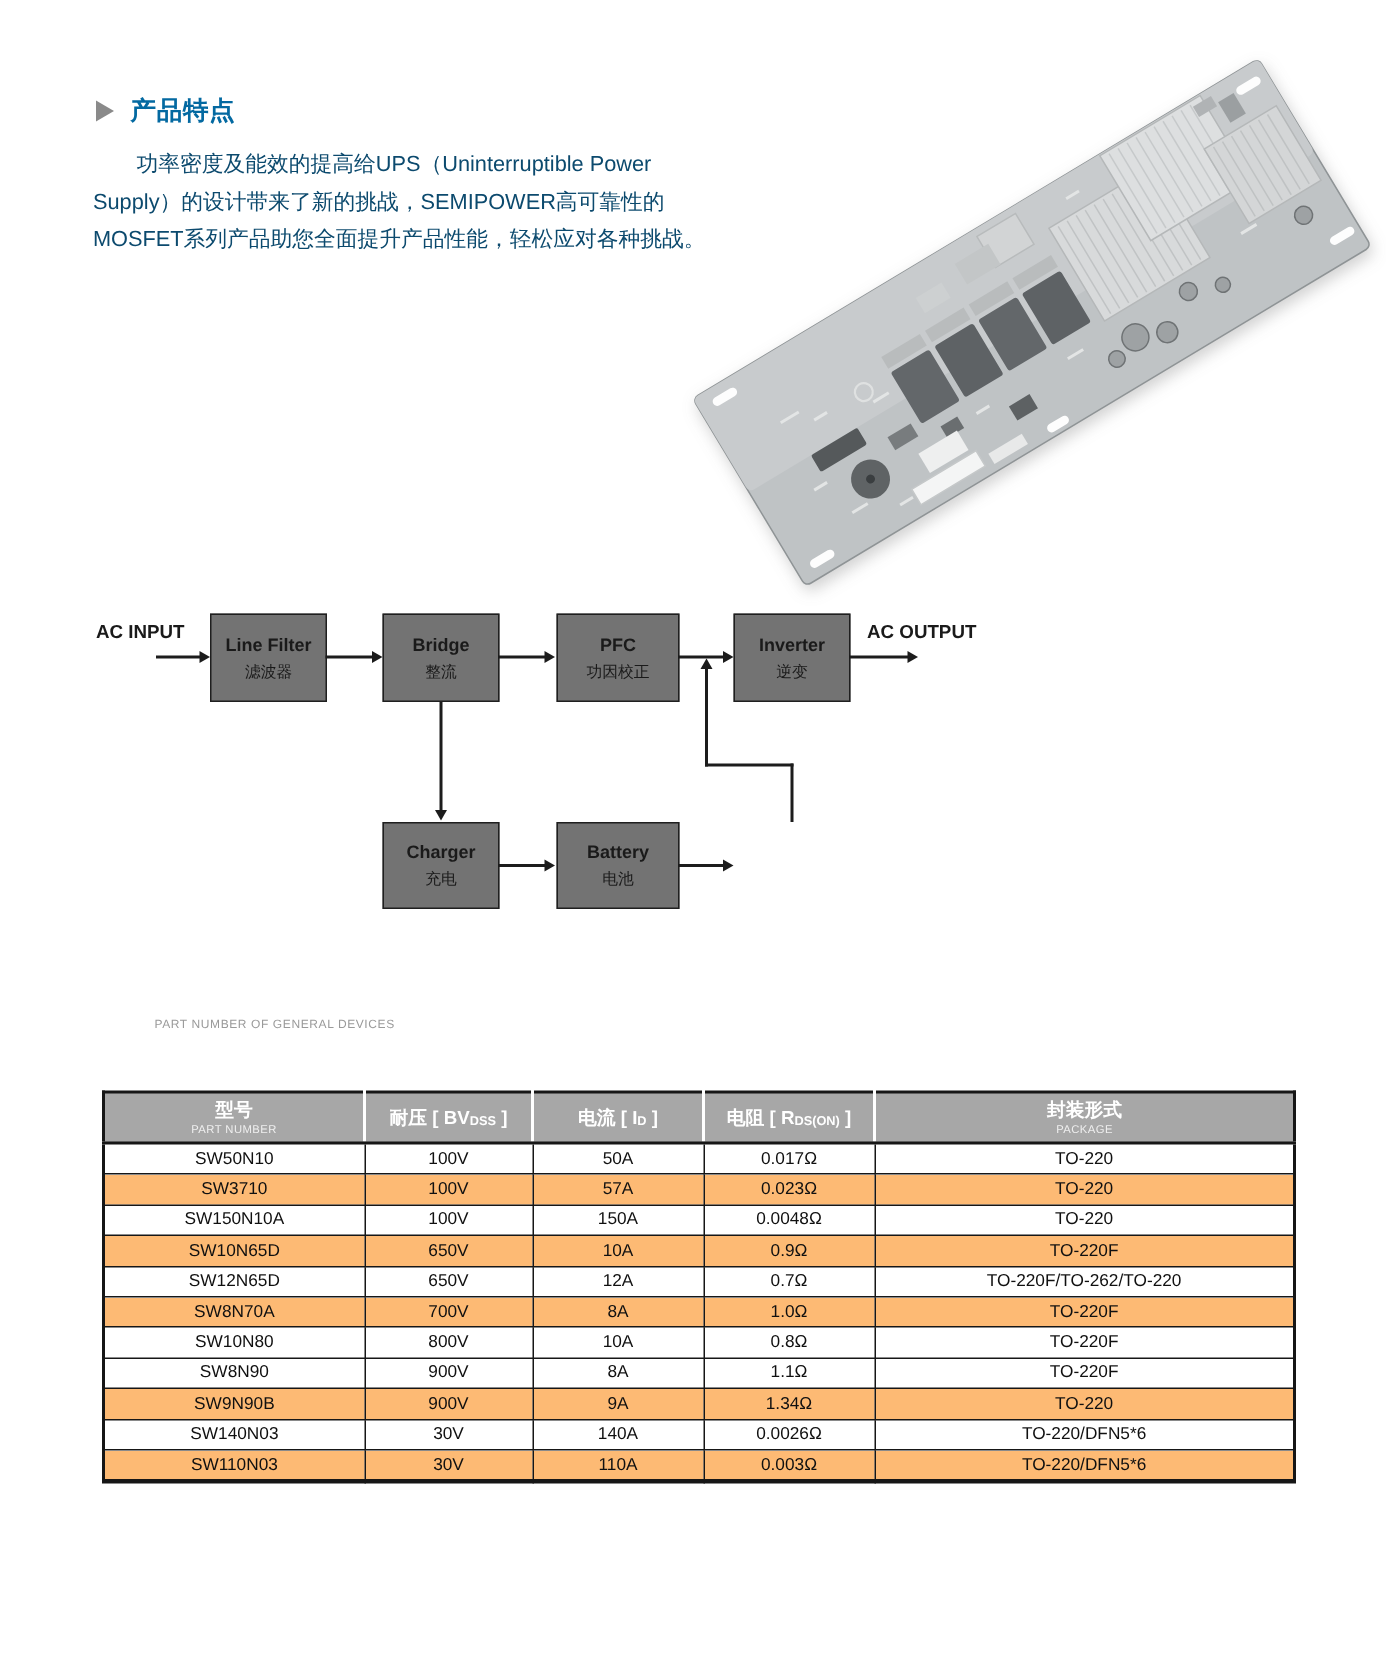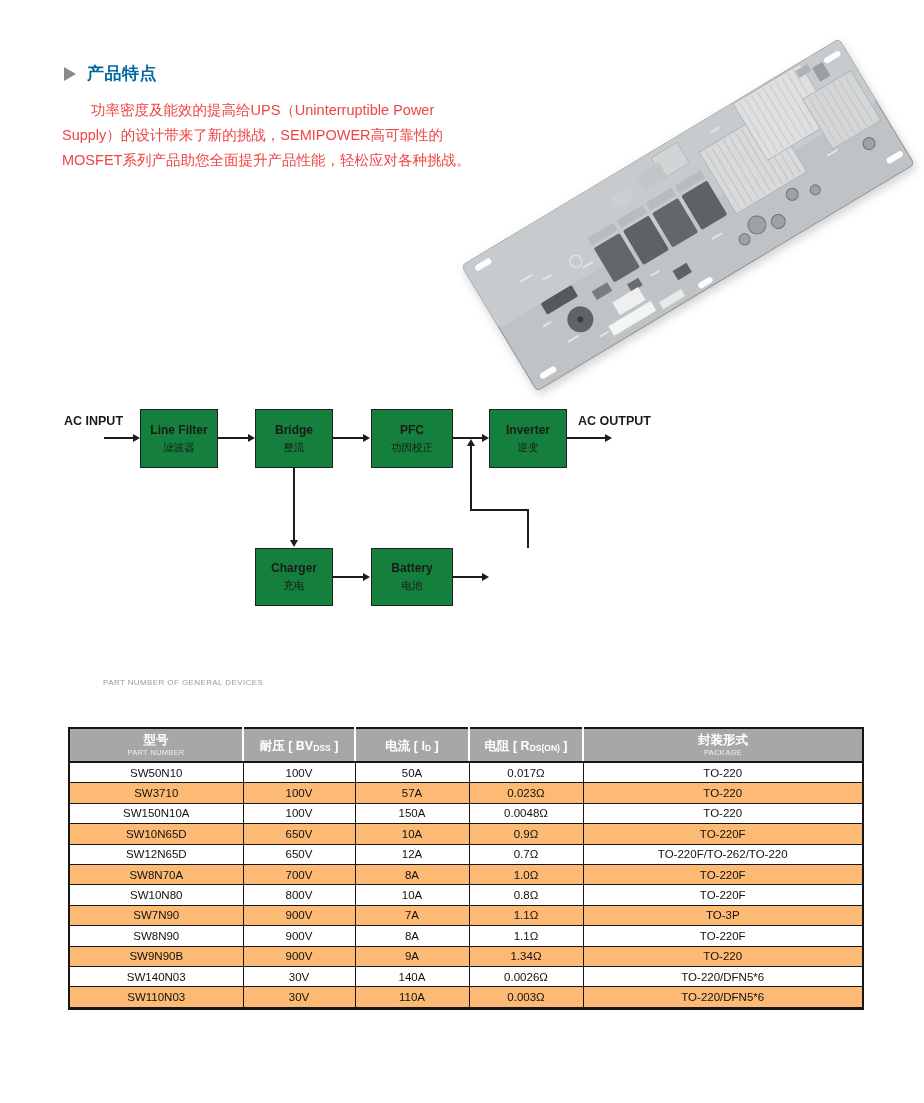--- a/index.html
+++ b/index.html
@@ -8,24 +8,24 @@
   .abs{position:absolute;}
 
   
   .sec-head{display:flex;align-items:center;}
   .tri{width:0;height:0;border-left:12px solid #8a8a8a;border-top:7.5px solid transparent;
        border-bottom:7.5px solid transparent;margin-right:11px;flex:0 0 auto;}
   .sec-title{font-size:17px;font-weight:bold;color:#0369a1;letter-spacing:.5px;margin:0;}
   .sec-sub{font-size:8px;color:#9a9a9a;letter-spacing:.4px;margin:3px 0 0 23px;padding-left:16px;}
 
   
-  .para{width:416px;font-size:14.5px;line-height:1.72;color:#ef4444;text-indent:2em;margin:0;}
+  .para{width:416px;font-size:14.5px;line-height:1.72;color:#0c4a6e;text-indent:2em;margin:0;}
 
   
-  .dbox{box-sizing:border-box;border:1.5px solid #1f1f1f;background:#15803d;display:flex;
+  .dbox{box-sizing:border-box;border:1.5px solid #1f1f1f;background:#737373;display:flex;
         flex-direction:column;align-items:center;justify-content:center;gap:4px;position:absolute;}
   .den{font-size:12px;font-weight:bold;color:#1a1a1a;white-space:nowrap;}
   .dzh{font-size:10.5px;color:#1a1a1a;white-space:nowrap;}
   .io-label{position:absolute;font-size:12.5px;font-weight:bold;color:#1a1a1a;white-space:nowrap;}
   .ln{position:absolute;background:#1c1c1c;}
   .ah{position:absolute;width:0;height:0;}
   .ah-r{border-top:4.5px solid transparent;border-bottom:4.5px solid transparent;border-left:7px solid #1c1c1c;}
   .ah-d{border-left:4.5px solid transparent;border-right:4.5px solid transparent;border-top:7px solid #1c1c1c;}
   .ah-u{border-left:4.5px solid transparent;border-right:4.5px solid transparent;border-bottom:7px solid #1c1c1c;}
 
@@ -298,27 +298,20 @@
         <td>1.0Ω</td>
         <td>TO-220F</td>
       </tr>
       <tr>
         <td>SW10N80</td>
         <td>800V</td>
         <td>10A</td>
         <td>0.8Ω</td>
         <td>TO-220F</td>
       </tr>
-      <tr class="alt">
-        <td>SW7N90</td>
-        <td>900V</td>
-        <td>7A</td>
-        <td>1.1Ω</td>
-        <td>TO-3P</td>
-      </tr>
       <tr>
         <td>SW8N90</td>
         <td>900V</td>
         <td>8A</td>
         <td>1.1Ω</td>
         <td>TO-220F</td>
       </tr>
       <tr class="alt">
         <td>SW9N90B</td>
         <td>900V</td>

